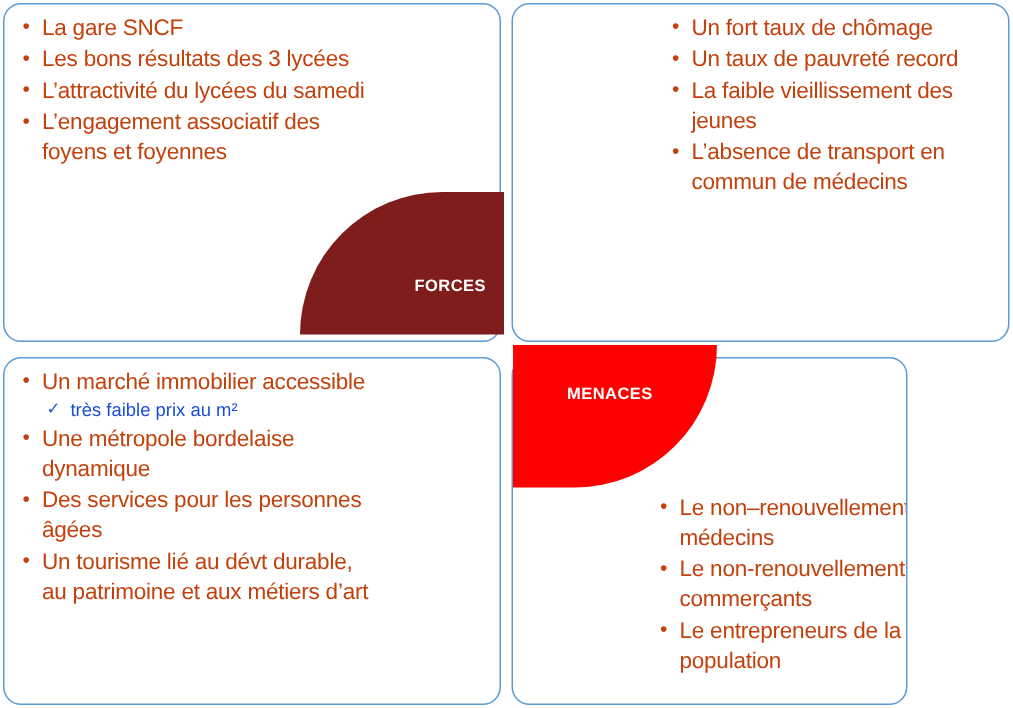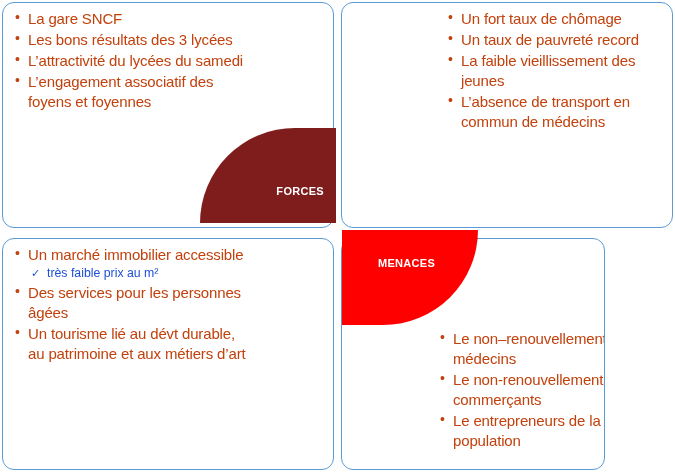--- a/index.html
+++ b/index.html
@@ -147,20 +147,21 @@
       <li class="bullet-item">Un taux de pauvreté record</li>
       <li class="bullet-item">La faible vieillissement des jeunes</li>
       <li class="bullet-item">L’absence de transport en commun de médecins</li>
     </ul>
   </div>
 
   <div class="quad-box" id="box-opportunites">
     <ul class="bullet-list" id="list-opportunites">
       <li class="bullet-item">Un marché immobilier accessible</li>
       <li class="sub-item">très faible prix au m²</li>
+      <li class="bullet-item">Une métropole bordelaise dynamique</li>
       <li class="bullet-item">Des services pour les personnes âgées</li>
       <li class="bullet-item">Un tourisme lié au dévt durable, au patrimoine et aux métiers d’art</li>
     </ul>
   </div>
 
   <div class="quad-box" id="box-menaces">
     <ul class="bullet-list" id="list-menaces">
       <li class="bullet-item">Le non–renouvellement des médecins</li>
       <li class="bullet-item">Le non-renouvellement des commerçants</li>
       <li class="bullet-item">Le entrepreneurs de la population</li>

